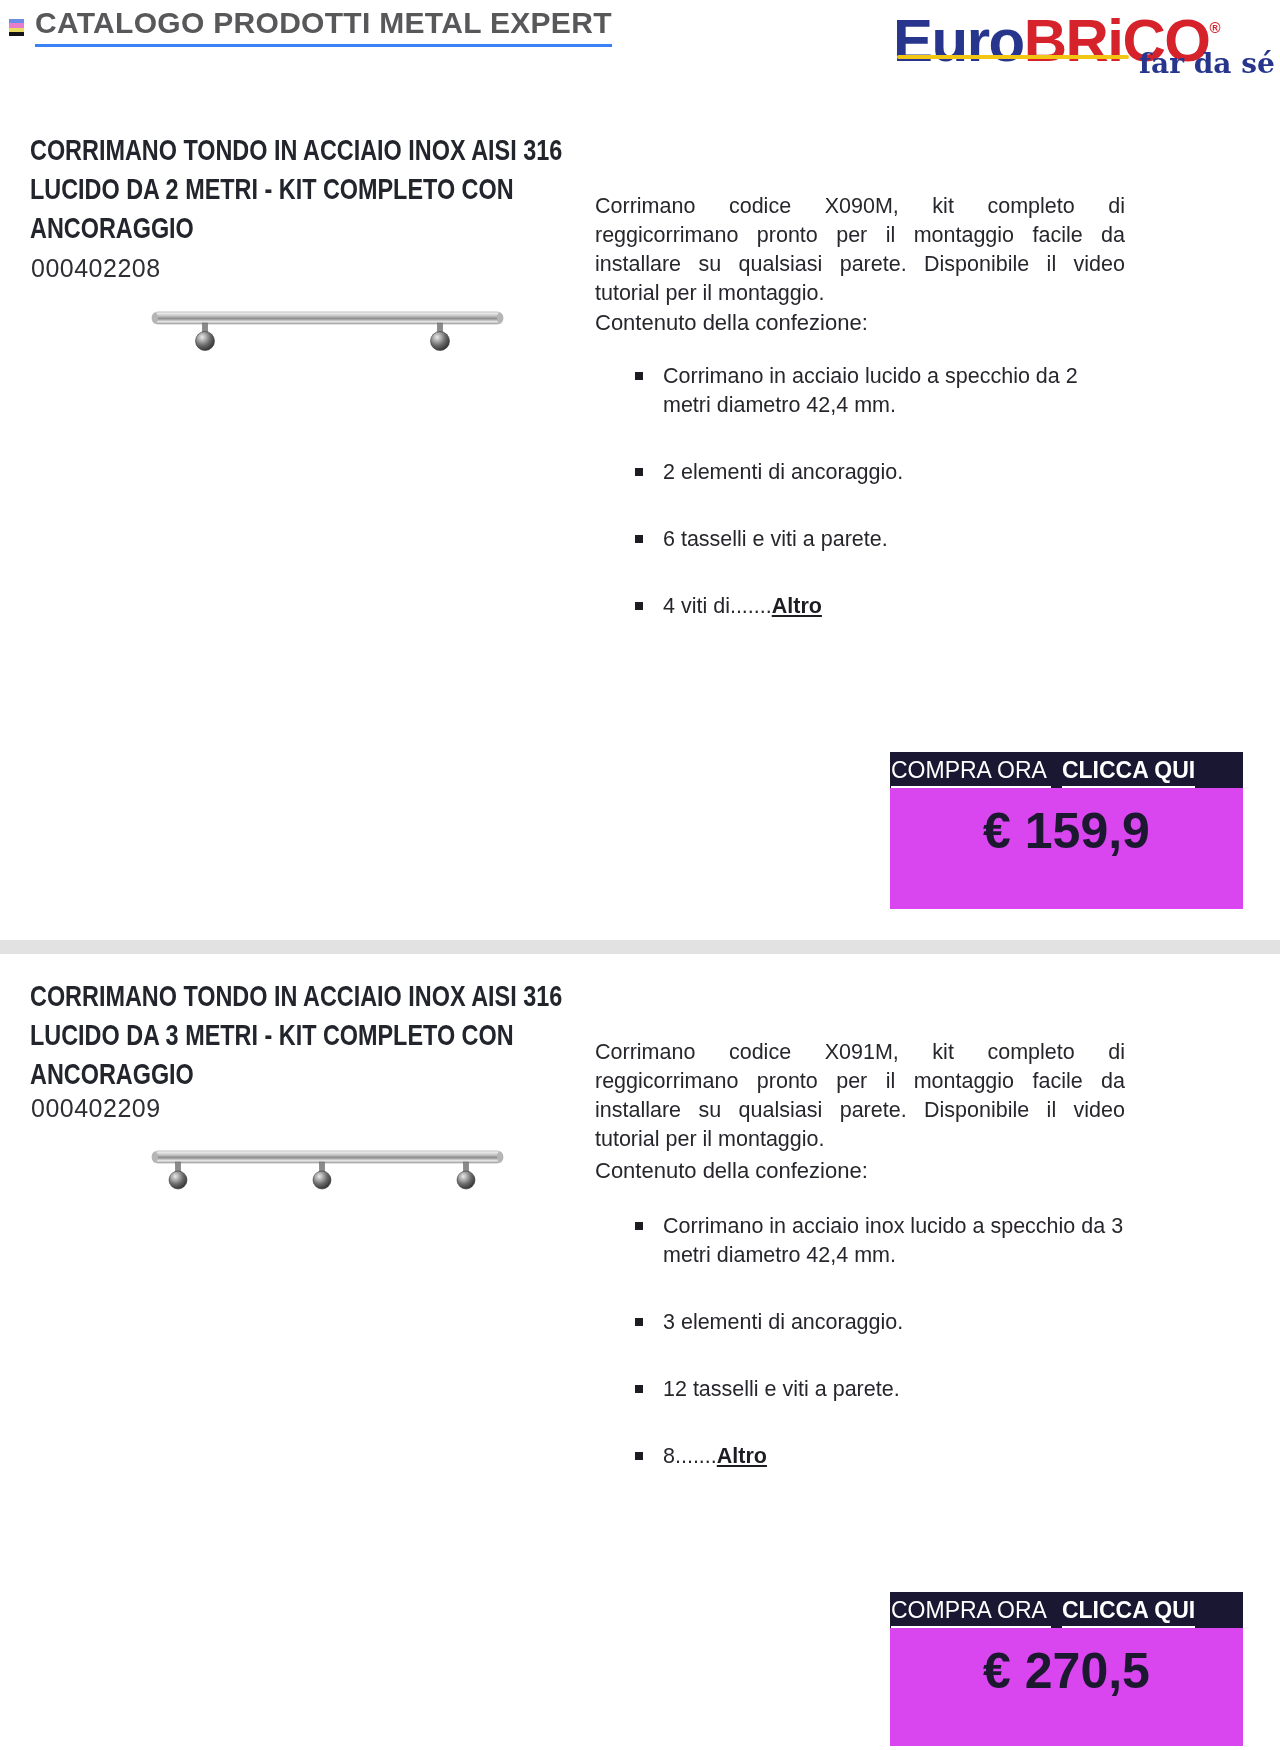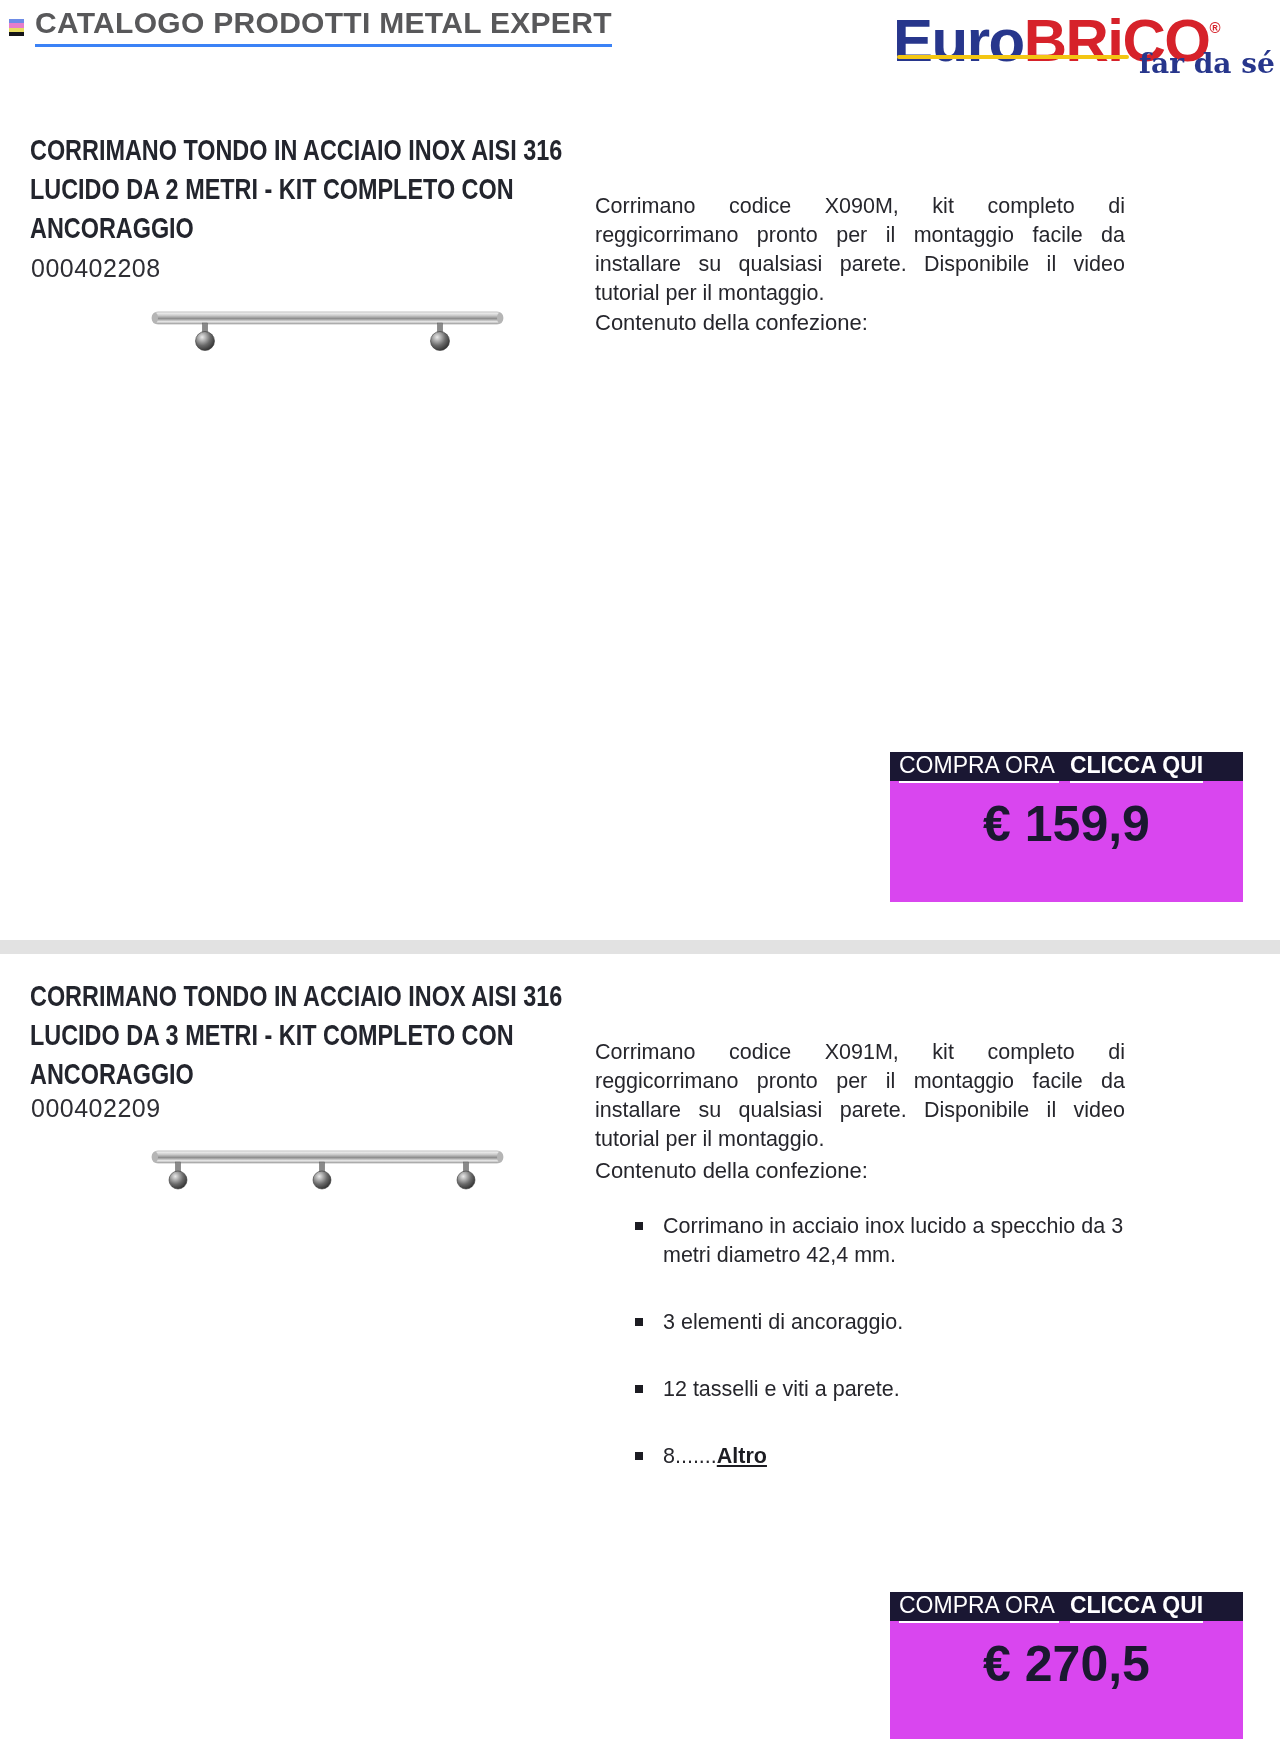--- a/index.html
+++ b/index.html
@@ -65,22 +65,22 @@
   }
   .p-bullets li::before{
     content:"";position:absolute;left:40px;top:10px;width:8px;height:8px;background:#1c1c22;
   }
   .more-link{font-weight:bold;text-decoration:underline;color:#1c1c22;cursor:pointer;}
   
   .price-box{position:absolute;left:890px;width:353px;}
   .p1-price{top:752px;}
   .p2-price{top:1592px;}
   .buy-bar{
-    height:29px;background:#1a1733;color:#ffffff;
-    display:flex;align-items:flex-start;padding-left:9px;gap:11px;cursor:pointer;
+    height:36px;background:#1a1733;color:#ffffff;
+    display:flex;align-items:flex-end;padding-left:1px;gap:11px;cursor:pointer;
   }
   .buy-label{font-size:23px;font-weight:normal;border-bottom:2px solid #fff;padding:0 4px 2px 0;white-space:nowrap;}
   .click-label{font-size:23px;font-weight:bold;border-bottom:2px solid #fff;padding-bottom:2px;white-space:nowrap;}
   .price-value{
     background:#d946ef;text-align:center;
     font-size:50px;font-weight:bold;color:#1b1830;
     padding-top:14px;box-sizing:border-box;
   }
   .p1-price .price-value{height:121px;}
   .p2-price .price-value{height:118px;}
@@ -137,20 +137,26 @@
         <circle cx="55" cy="38" r="9.5" fill="url(#ballA)" stroke="#3a3a3a" stroke-width="0.6"></circle>
         <rect x="287.5" y="20" width="5" height="12" fill="#8a8a8a" stroke="#5c5c5c" stroke-width="0.5"></rect>
         <circle cx="290" cy="38" r="9.5" fill="url(#ballA)" stroke="#3a3a3a" stroke-width="0.6"></circle>
       </g>
     </svg>
   </div>
 
   <p class="p-desc p1-desc">Corrimano codice X090M, kit completo di reggicorrimano pronto per il montaggio facile da installare su qualsiasi parete. Disponibile il video tutorial per il montaggio.</p>
   <div class="p-contenuto p1-contenuto">Contenuto della confezione:</div>
 
+  <ul class="p-bullets p1-bullets">
+    <li><span>Corrimano in acciaio lucido a specchio da 2 metri diametro 42,4 mm.</span></li>
+    <li><span>2 elementi di ancoraggio.</span></li>
+    <li><span>6 tasselli e viti a parete.</span></li>
+    <li><span>4 viti di.......</span><span class="more-link">Altro</span></li>
+  </ul>
 
   <div class="price-box p1-price">
     <div class="buy-bar">
       <span class="buy-label">COMPRA ORA</span>
       <span class="click-label">CLICCA QUI</span>
     </div>
     <div class="price-value">€ 159,9</div>
   </div>
 
   <div class="section-divider"></div>

